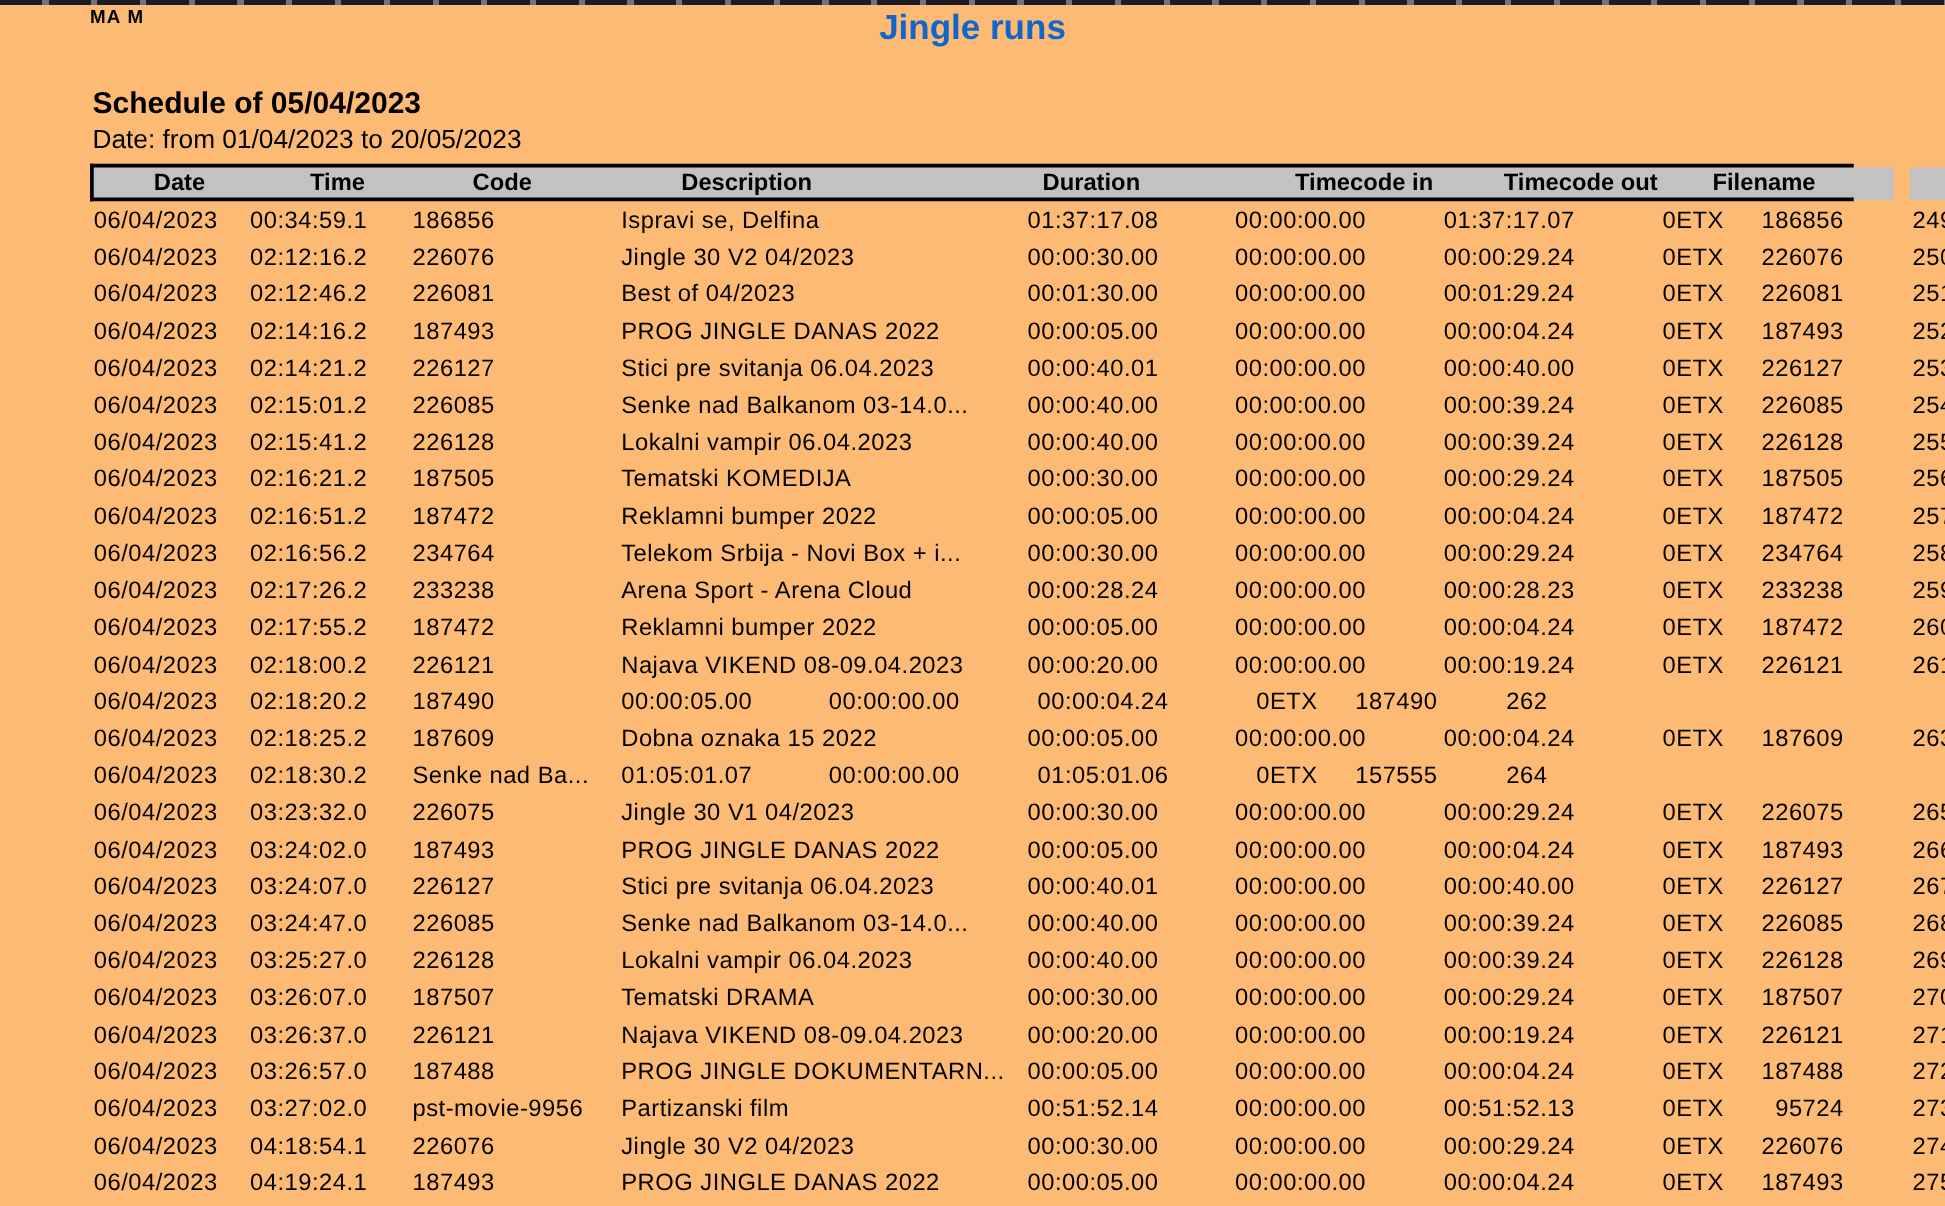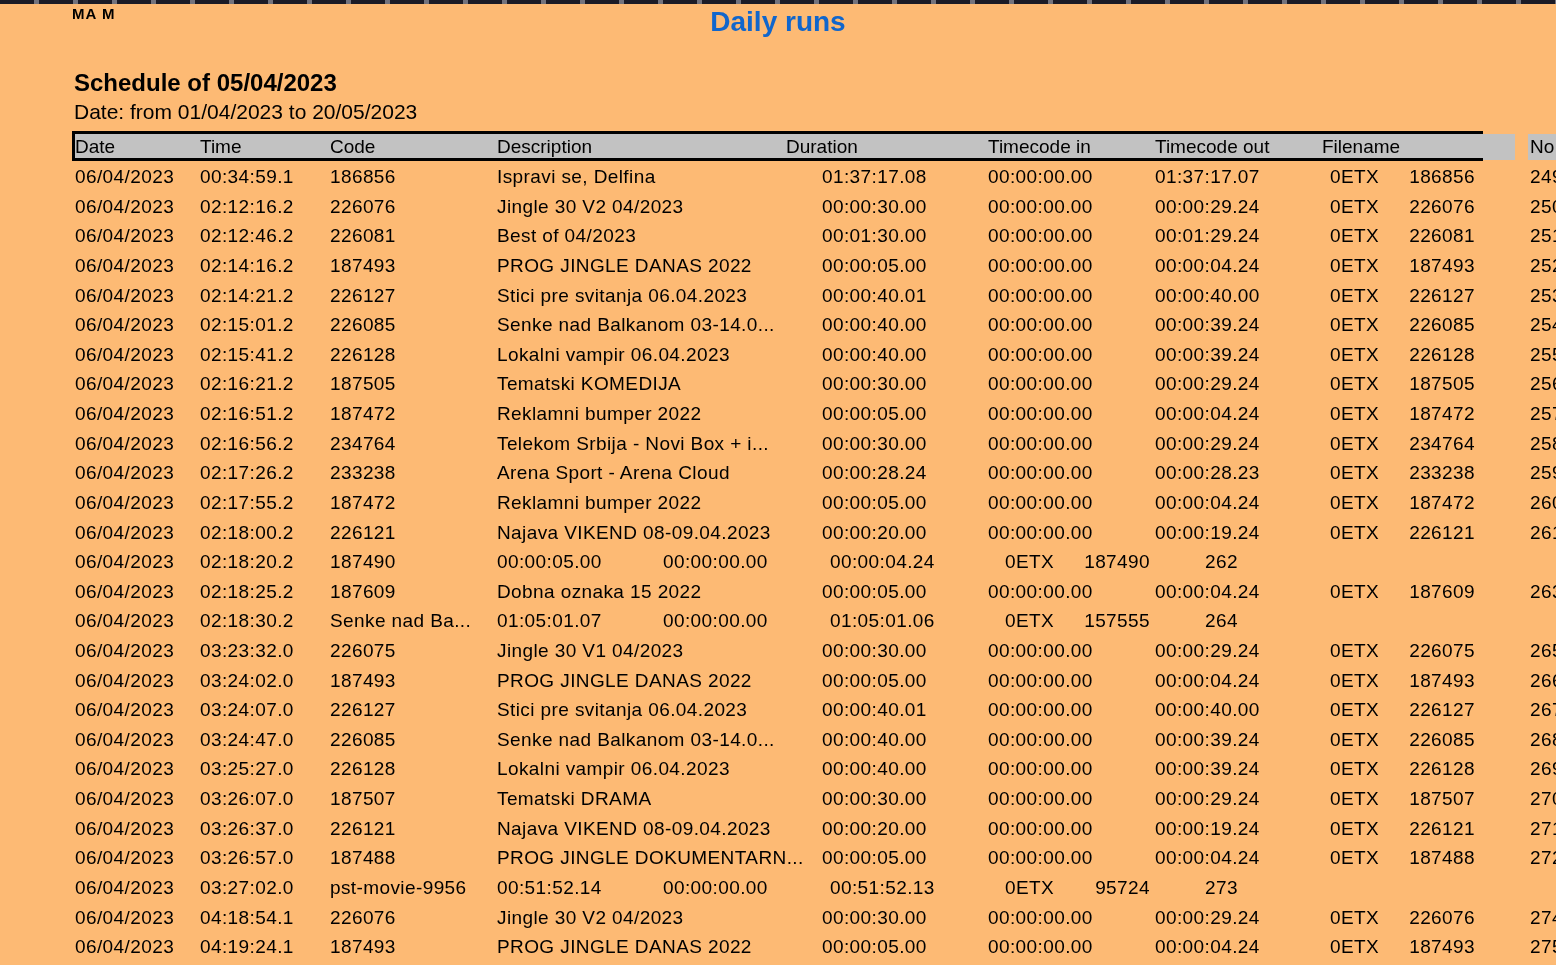--- a/index.html
+++ b/index.html
@@ -18,21 +18,21 @@
   .date-range { position:absolute; left:74px; top:100px; font-size:21px; }
 
   
   .head-gray   { position:absolute; left:72px;  top:134px; width:1443px; height:26px; background:#c2c2c2; }
   .head-gray-no{ position:absolute; left:1528px; top:134px; width:28px;  height:26px; background:#c2c2c2; }
   .head-bar-top    { position:absolute; left:72px; top:131px; width:1411px; height:3px; background:#000; }
   .head-bar-bottom { position:absolute; left:72px; top:158px; width:1411px; height:3px; background:#000; }
   .head-bar-left   { position:absolute; left:72px; top:131px; width:3px;   height:30px; background:#000; }
 
   .col-head { position:absolute; top:134px; height:26px; line-height:26px;
-              font-size:19px; font-weight:normal; white-space:nowrap; }
+              font-size:19px; font-weight:bold; white-space:nowrap;margin-left:48px; }
   .ch-date     { left:75px;  }
   .ch-time     { left:200px; }
   .ch-code     { left:330px; }
   .ch-desc     { left:497px; }
   .ch-dur      { left:786px; }
   .ch-tcin     { left:988px; }
   .ch-tcout    { left:1155px;}
   .ch-filename { left:1322px;}
   .ch-no       { left:1530px;}
 
@@ -53,21 +53,21 @@
   .c-no    { margin-left:55px; width:45px; overflow:visible; }
 </style>
 </head>
 <body>
 
 <div class="page">
 
   <div class="top-strip"></div>
 
   <div class="logo">MA M</div>
-  <div class="report-title">Daily runs</div>
+  <div class="report-title">Jingle runs</div>
   <div class="schedule-title">Schedule of 05/04/2023</div>
   <div class="date-range">Date: from 01/04/2023 to 20/05/2023</div>
 
   <div class="head-gray"></div>
   <div class="head-gray-no"></div>
   <div class="head-bar-top"></div>
   <div class="head-bar-bottom"></div>
   <div class="head-bar-left"></div>
 
   <div class="col-head ch-date">Date</div>
@@ -364,20 +364,21 @@
     <div class="c c-tcin">00:00:00.00</div>
     <div class="c c-tcout">00:00:04.24</div>
     <div class="c c-fnpre">0ETX</div>
     <div class="c c-fncode">187488</div>
     <div class="c c-no">272</div>
   </div>
       <div class="row" style="top: 873.18px;">
     <div class="c c-date">06/04/2023</div>
     <div class="c c-time">03:27:02.0</div>
     <div class="c c-code">pst-movie-9956</div>
+    <div class="c c-desc">Partizanski film</div>
     <div class="c c-dur">00:51:52.14</div>
     <div class="c c-tcin">00:00:00.00</div>
     <div class="c c-tcout">00:51:52.13</div>
     <div class="c c-fnpre">0ETX</div>
     <div class="c c-fncode">95724</div>
     <div class="c c-no">273</div>
   </div>
       <div class="row" style="top: 902.8px;">
     <div class="c c-date">06/04/2023</div>
     <div class="c c-time">04:18:54.1</div>

